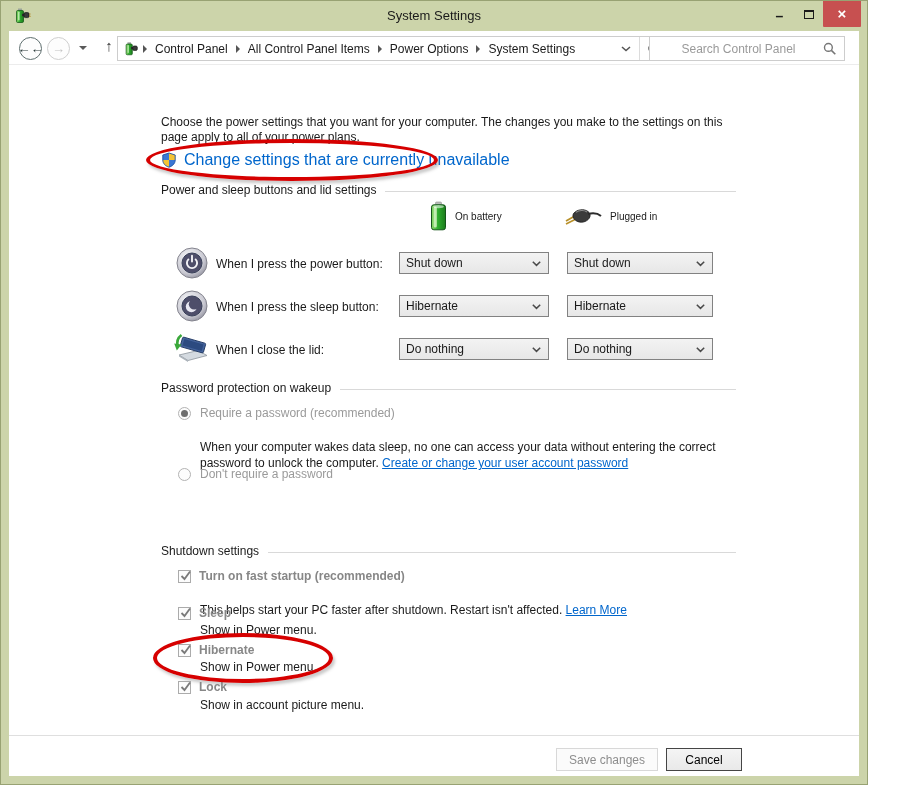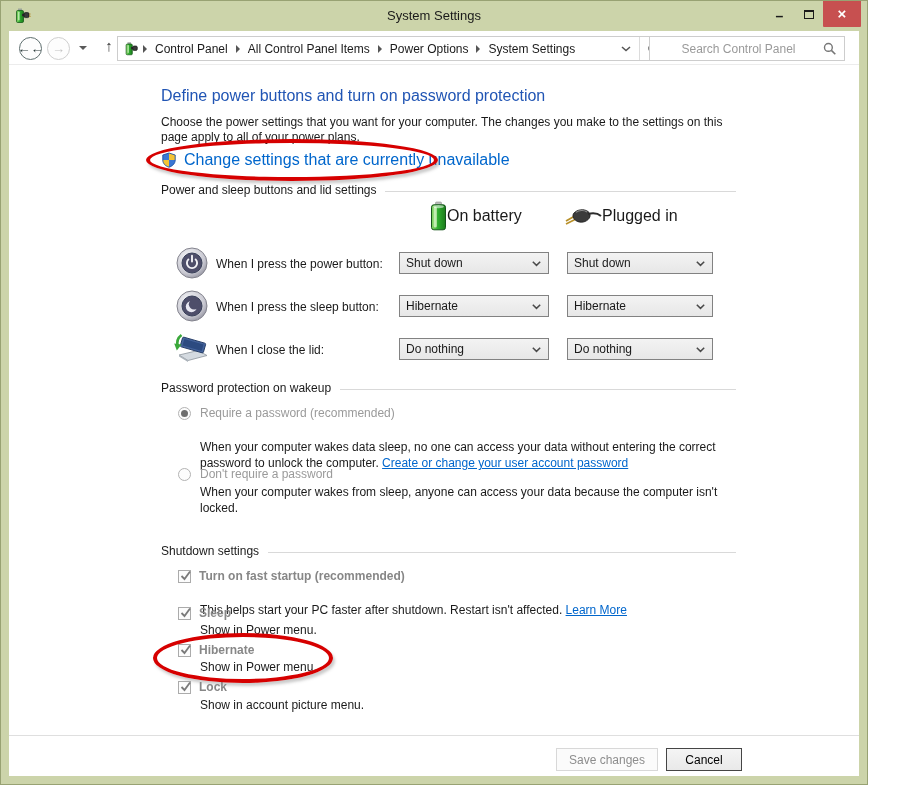--- a/index.html
+++ b/index.html
@@ -42,21 +42,21 @@
   
   .content { position:absolute; left:8px; right:8px; top:64px; bottom:8px; background:#fff; }
   .heading { position:absolute; left:152px; top:22px; font-size:16px; color:#2155b4; }
   .intro { position:absolute; left:152px; top:50px; font-size:12px; line-height:15px; color:#1a1a1a; white-space:pre-line; }
   .uac-row { position:absolute; left:152px; top:86px; display:flex; align-items:center; gap:7px; }
   .uac-link { font-size:16px; color:#0066cc; cursor:pointer; }
 
   .sec { position:absolute; left:152px; width:575px; display:flex; align-items:center; }
   .sec .lbl { font-size:12px; color:#1a1a1a; margin-right:9px; white-space:nowrap; }
   .sec .line { flex:1; height:1px; background:#d9d9d9; margin-top:2px; }
-  .colhead { position:absolute; display:flex; align-items:center; font-size:16px; color:#1a1a1a; height:34px;justify-content:center; }
+  .colhead { position:absolute; display:flex; align-items:center; gap:8px; font-size:10px; color:#1a1a1a; height:34px;justify-content:center; }
   .ch-batt { left:421px; }
   .ch-plug { left:553px; }
 
   .prow-icon { position:absolute; left:167px; }
   .prow-label { position:absolute; left:207px; font-size:12px; color:#1a1a1a; }
   .combo { position:absolute; height:22px; border:1px solid #828282; background:linear-gradient(#f3f3f3,#e7e7e7); display:flex; align-items:center; font-size:12px; color:#1a1a1a; padding-left:6px; cursor:default;text-align:center; }
   .combo .chev { position:absolute; right:7px; top:8px; }
   .col1 { left:390px; width:150px; }
   .col2 { left:558px; width:146px; }
 
@@ -167,21 +167,20 @@
       <input type="text" placeholder="Search Control Panel" style="">
       <svg class="search-ic" width="14" height="14" viewBox="0 0 14 14">
         <circle cx="5.4" cy="5.4" r="3.9" fill="none" stroke="#767676" stroke-width="1.4"></circle>
         <line x1="8.4" y1="8.4" x2="12.3" y2="12.3" stroke="#767676" stroke-width="1.6"></line>
       </svg>
     </div>
   </div>
 
   <div class="content">
 
-    <div class="heading">Define power buttons and turn on password protection</div>
     <div class="intro">Choose the power settings that you want for your computer. The changes you make to the settings on this
 page apply to all of your power plans.</div>
 
     <div class="uac-row">
       <svg width="16" height="16" viewBox="0 0 16 16">
         <g clip-path="url(#shieldclip)">
           <rect x="0" y="0" width="8" height="8" fill="#3c77d4"></rect>
           <rect x="8" y="0" width="8" height="8" fill="#f3c335"></rect>
           <rect x="0" y="8" width="8" height="8" fill="#f3c335"></rect>
           <rect x="8" y="8" width="8" height="8" fill="#3c77d4"></rect>
@@ -293,22 +292,20 @@
 
     <div class="radio sel" style="top:342px"></div>
     <div class="gray-label" style="top:341px">Require a password (recommended)</div>
     <div class="desc" style="top:358px;width:640px">
       <span>When your computer wakes data sleep, no one can access your data without entering the correct
 password to unlock the computer. </span><span class="inline-link">Create or change your user account password</span>
     </div>
 
     <div class="radio" style="top:403px"></div>
     <div class="gray-label" style="top:402px">Don't require a password</div>
-    <div class="desc" style="top:419px;width:640px">When your computer wakes from sleep, anyone can access your data because the computer isn't
-locked.</div>
 
     <div class="sec" style="top:479px">
       <span class="lbl">Shutdown settings</span>
         <span class="line"></span>
     </div>
 
     <div class="checkbox" style="top:505px">
       <svg width="16" height="16" viewBox="0 0 16 16">
           <polyline points="3.5,8 6.5,11 12,3.5" fill="none" stroke="#7a7a7a" stroke-width="1.8"></polyline>
         </svg>

